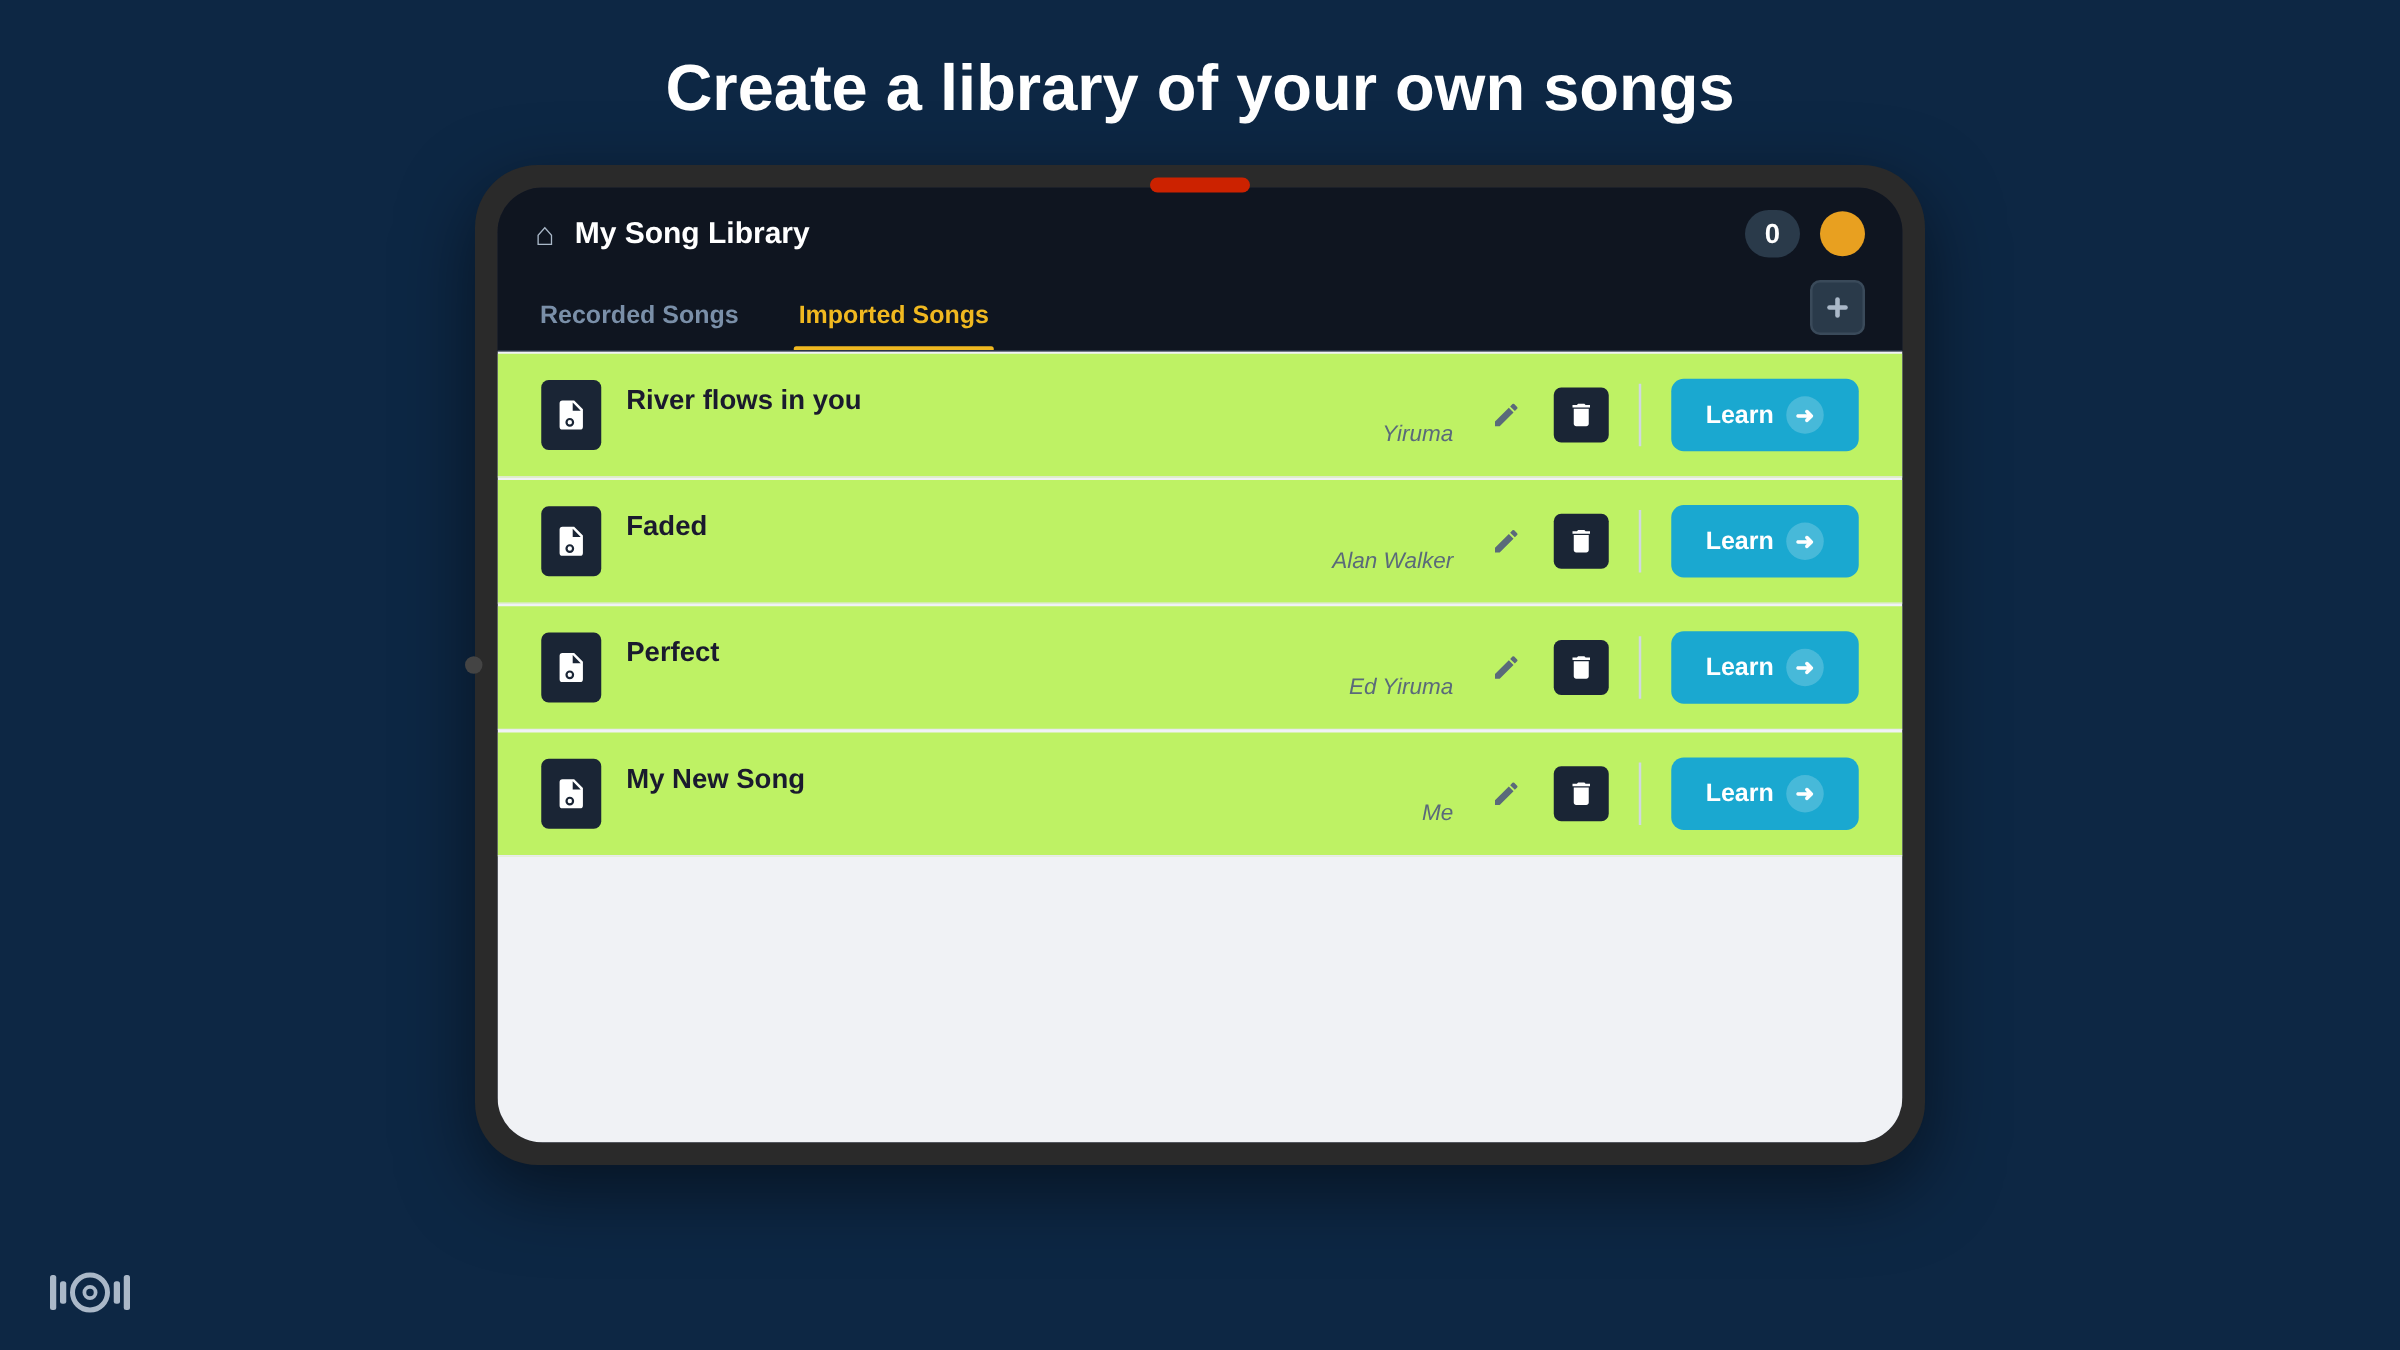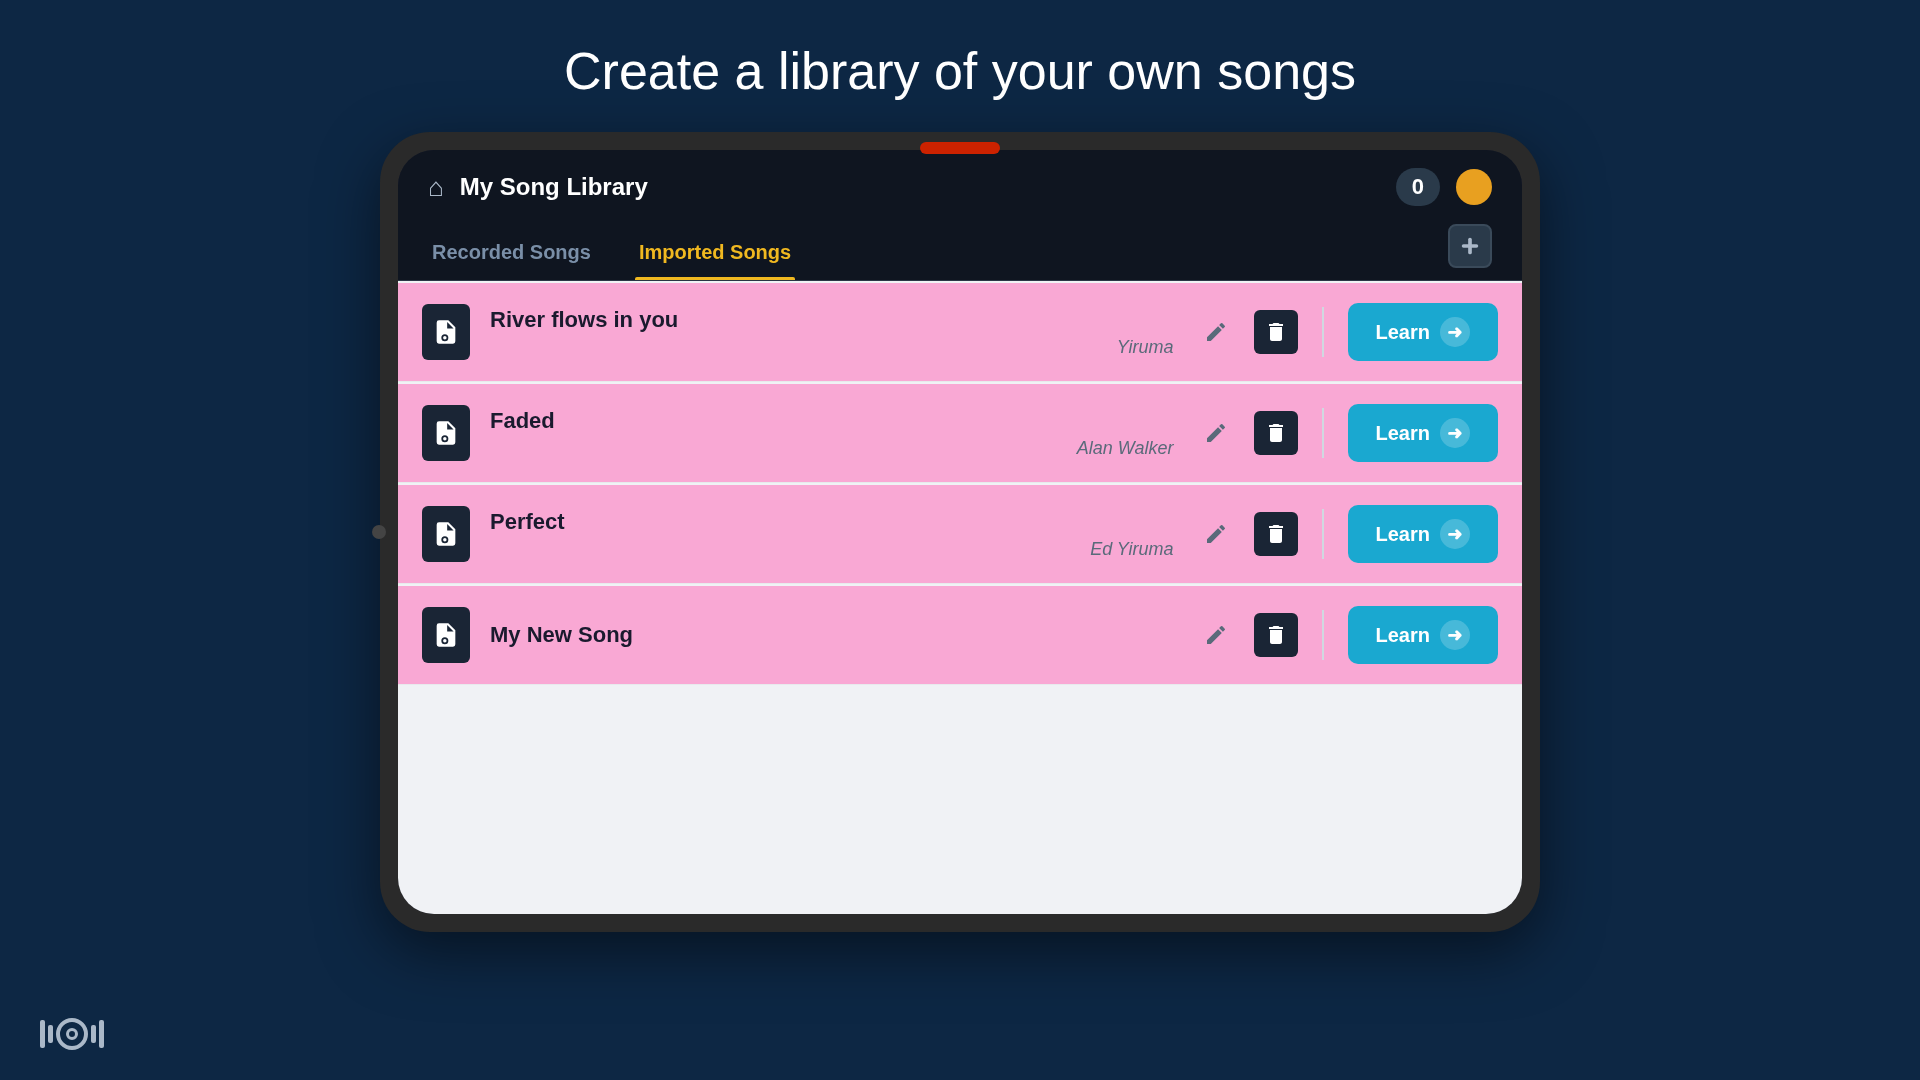--- a/index.html
+++ b/index.html
@@ -18,21 +18,21 @@
 
     .header-text {
       text-align: center;
       margin-top: 40px;
       margin-bottom: 30px;
     }
 
     .header-title {
       color: #ffffff;
       font-size: 52px;
-      font-weight: 400;
+      font-weight: 700;
       line-height: 1.2;
     }
 
     .header-subtitle {
       color: #7ab3d4;
       font-size: 38px;
       font-weight: 600;
       margin-top: 8px;
     }
 
@@ -171,23 +171,23 @@
     }
 
     
     .song-list {
       flex: 1;
       background: #f0f2f5;
       overflow-y: auto;
     }
 
     .song-item {
-      background: #f9a8d4;
+      background: #bef264;
       margin: 2px 0;
-      padding: 20px 24px;
+      padding: 20px 35px;
       display: flex;
       align-items: center;
       gap: 20px;
       border-bottom: 1px solid #e8eaed;
     }
 
     .song-icon {
       width: 48px;
       height: 56px;
       background: #1a2535;
@@ -433,20 +433,21 @@
       </div>
 
       <div class="song-item">
         <div class="song-icon">
           <svg viewBox="0 0 24 24" fill="white">
               <path d="M14 2H6a2 2 0 00-2 2v16a2 2 0 002 2h12a2 2 0 002-2V8l-6-6zm-1 7V3.5L18.5 9H13zm-2 5a3 3 0 110 6 3 3 0 010-6zm0 1.5a1.5 1.5 0 100 3 1.5 1.5 0 000-3z"></path>
             </svg>
         </div>
         <div class="song-info">
           <div class="song-title">My New Song</div>
+          <div class="song-artist">Me</div>
         </div>
         <div class="song-actions">
           <div class="action-btn">
             <svg viewBox="0 0 24 24" width="24" height="24" fill="#5a6a7a">
                 <path d="M3 17.25V21h3.75L17.81 9.94l-3.75-3.75L3 17.25zM20.71 7.04a1 1 0 000-1.41l-2.34-2.34a1 1 0 00-1.41 0l-1.83 1.83 3.75 3.75 1.83-1.83z"></path>
               </svg>
           </div>
           <div class="delete-btn">
             <svg viewBox="0 0 24 24" fill="white">
                 <path d="M6 19c0 1.1.9 2 2 2h8c1.1 0 2-.9 2-2V7H6v12zM19 4h-3.5l-1-1h-5l-1 1H5v2h14V4z"></path>

